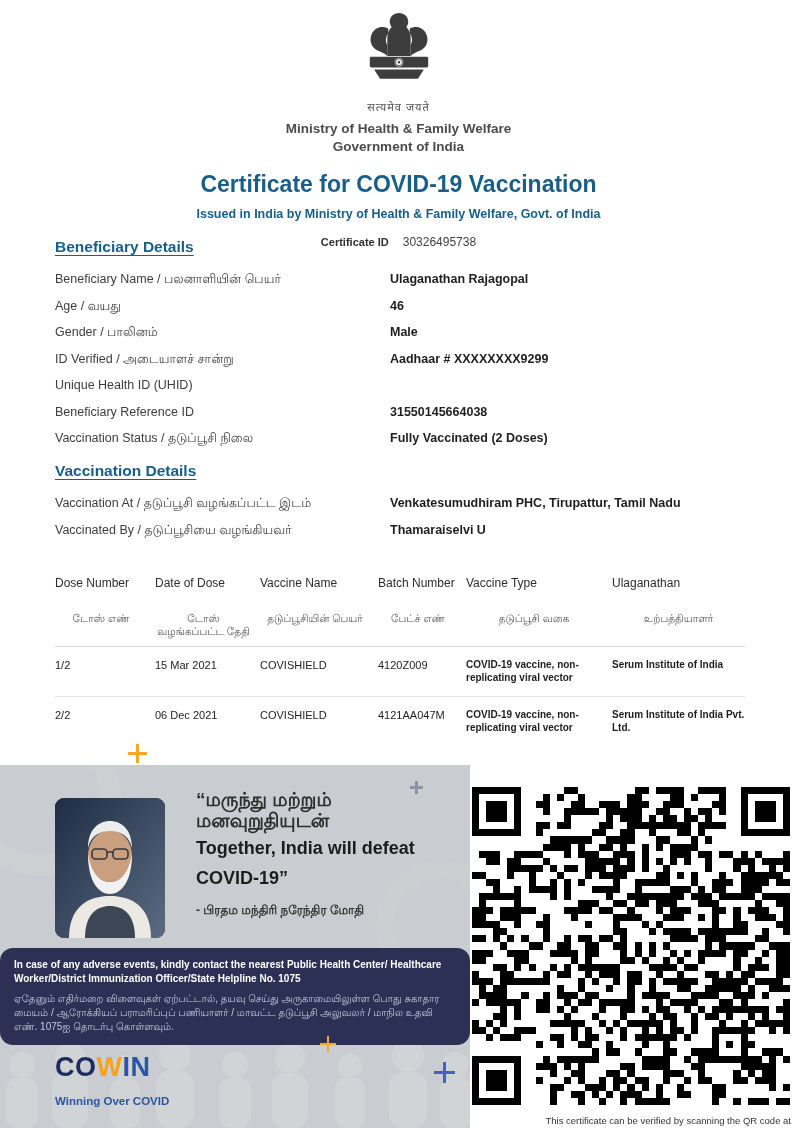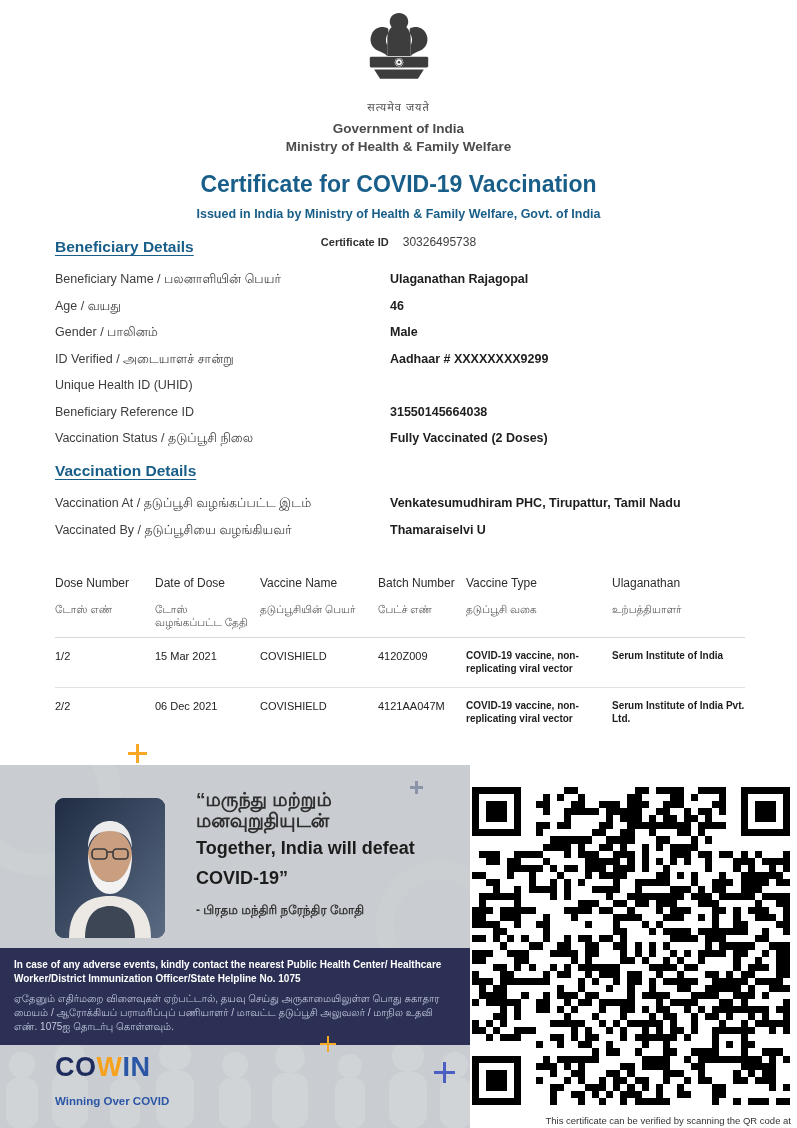--- a/index.html
+++ b/index.html
@@ -42,41 +42,41 @@
   .tbl-head { display:flex; padding-bottom:8px; border-bottom:1px solid #d9d9d9; }
   .tbl-row { display:flex; padding:11px 0 12px 0; }
   .tbl-row.first { border-bottom:1px solid #e2e2e2; }
   .c1 { flex:0 0 100px; padding-right:8px; }
   .c2 { flex:0 0 105px; padding-right:8px; }
   .c3 { flex:0 0 118px; padding-right:8px; }
   .c4 { flex:0 0 88px;  padding-right:8px; }
   .c5 { flex:0 0 146px; padding-right:10px; }
   .c6 { flex:1; }
   .th-en { font-size:12px; color:#2c2c2c; line-height:15px; }
-  .th-ta { font-size:10.5px; color:#555; margin-top:12px; line-height:13px; }
+  .th-ta { font-size:10.5px; color:#555; margin-top:21px; line-height:13px;text-align:center; }
   .td { font-size:11px; color:#222; line-height:14px; }
   .td-strong { font-size:10px; font-weight:bold; color:#1d1d1d; line-height:13px; }
 
   
   .footer { position:absolute; top:765px; left:0; width:797px; height:363px; }
   .gray-panel { position:absolute; left:0; top:0; width:470px; height:363px; background:#c9ccd0; overflow:hidden; }
   .silhouettes { position:absolute; left:0; top:0; }
 
   .pm-photo {
     position:absolute; left:55px; top:33px; width:110px; height:140px;
     border-radius:9px; overflow:hidden; background:#2c3950;
   }
   .quote-block { position:absolute; left:196px; top:24px; width:250px; }
   .quote-ta { font-size:19px; font-weight:bold; color:#2e2e2e; line-height:21px; }
   .quote-en { font-size:18px; font-weight:bold; color:#1c1c1c; line-height:26px; margin-top:4px; }
   .quote-attrib { font-size:12px; font-weight:bold; color:#333; margin-top:12px; }
 
   .navy-band {
     position:absolute; left:0; top:183px; width:470px;
-    background:#2b3054; padding:10px 14px 11px 14px;
+    background:#2b3054; padding:10px 14px 11px 14px;border-radius:13px;
   }
   .helpline-en { font-size:10px; font-weight:bold; color:#ffffff; line-height:14px; }
   .helpline-ta { font-size:10px; color:#c3c9de; line-height:14px; margin-top:6px; }
 
   .cowin-logo { position:absolute; left:55px; top:287px; }
   .cowin-text { font-size:27px; font-weight:bold; letter-spacing:0.5px; }
   .cowin-p1 { color:#1e2b5e; }
   .cowin-p2 { color:#f6a21e; }
   .cowin-p3 { color:#2a56a5; }
   .cowin-tagline { font-size:11.5px; font-weight:bold; color:#2a56a5; margin-top:12px; }
@@ -109,22 +109,22 @@
           <rect x="7" y="48" width="60" height="11" rx="1.5"></rect>
           <circle cx="37" cy="53.5" r="4.4" fill="#ffffff"></circle>
           <circle cx="37" cy="53.5" r="3.6" fill="none" stroke="#3d3d3d" stroke-width="0.9"></circle>
           <circle cx="37" cy="53.5" r="1.3"></circle>
           <path d="M11.5 61 h51 l-6 9.5 h-39 z"></path>
         </g>
       </svg>
       <div class="motto">सत्यमेव जयते</div>
     </div>
     <div class="ministry">
+      <div>Ministry of Health &amp; Family Welfare</div>
       <div>Government of India</div>
-      <div>Ministry of Health &amp; Family Welfare</div>
     </div>
     <div class="cert-title">Certificate for COVID-19 Vaccination</div>
     <div class="cert-subtitle">Issued in India by Ministry of Health &amp; Family Welfare, Govt. of India</div>
     <div class="cert-id-row">
       <span class="cert-id-label">Certificate ID</span><span>30326495738</span>
     </div>
   </div>
 
   <div class="section sec-beneficiary">
     <div class="section-title">Beneficiary Details</div>

